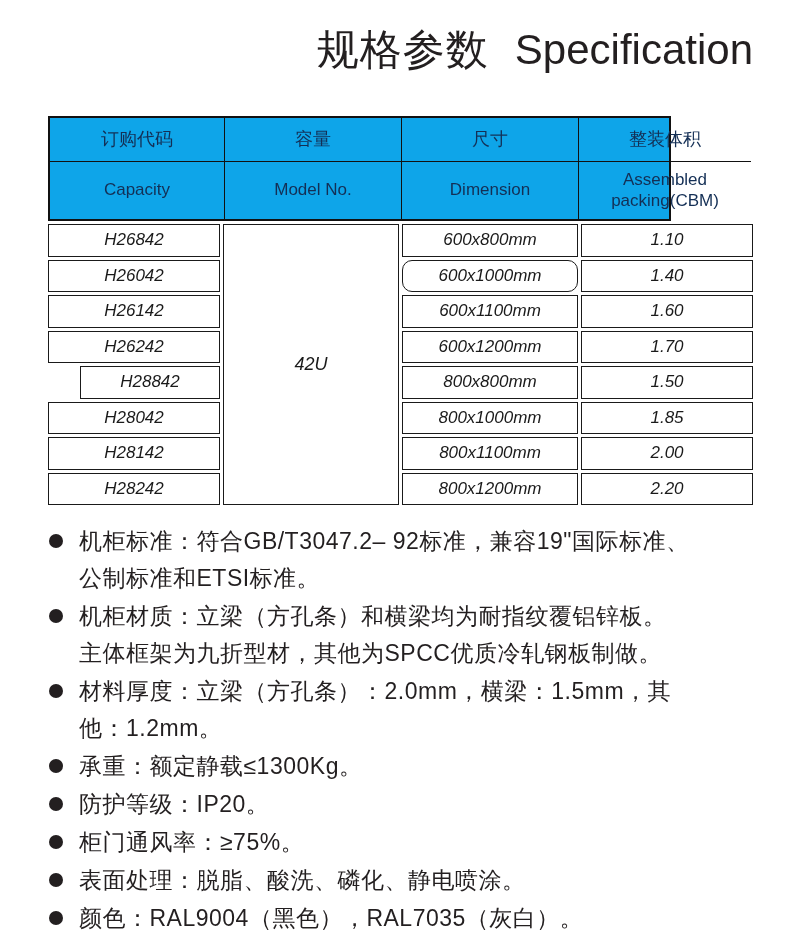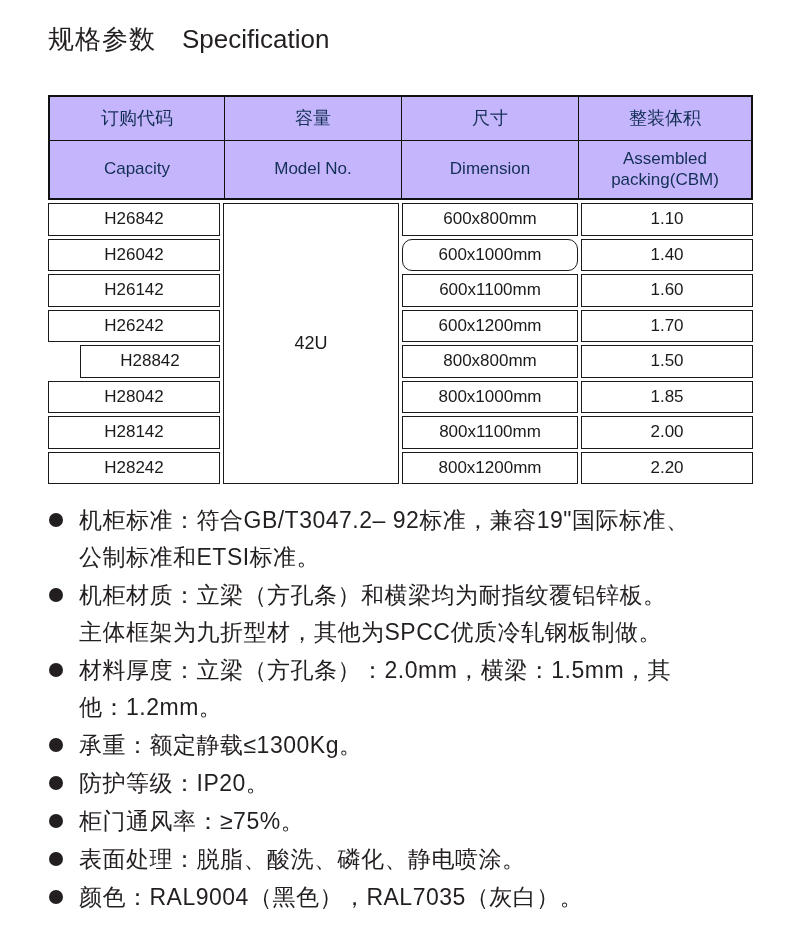--- a/index.html
+++ b/index.html
@@ -6,31 +6,31 @@
   html, body { background: #ffffff; }
   body {
     width: 800px; height: 941px;
     font-family: "Liberation Sans", "DejaVu Sans", sans-serif;
     color: #1a1a1a;
     overflow: hidden;
   }
   .page { padding: 22px 47px 0 48px; }
 
   
-  .title { font-size: 26px; font-weight: 500; color: #231f20; margin-bottom: 38px; letter-spacing: 1px; }
+  .title { font-size: 42px; font-weight: 500; color: #231f20; margin-bottom: 38px; letter-spacing: 1px; text-align: right; }
   .title .en { margin-left: 26px; letter-spacing: 0px; }
 
   
   .spec-head {
     display: grid;
     grid-template-columns: 174px 177px 177px 173px;
     grid-template-rows: 44px 57px;
     border: 2px solid #111111;
-    background: #c4b5fd;
-    width: 705px;
+    background: #0ea5e9;
+    width: 623px;
   }
   .hc {
     display: flex; align-items: center; justify-content: center;
     color: #142f55; text-align: center;
     font-size: 18px; font-weight: 500;
     line-height: 1.2;
   }
   .hc:not(:nth-child(4n+1)) { border-left: 1.5px solid #111111; }
   .hc.r1 { border-bottom: 1.5px solid #111111; }
   .hc.en { font-size: 17px; font-weight: 400; padding: 0 8px; }
@@ -41,21 +41,21 @@
     grid-template-columns: 172px 176px 176px 172px;
     grid-template-rows: repeat(8, 32.5px);
     gap: 3px;
     margin-top: 3px;
     width: 705px;
   }
   .bc {
     border: 1.5px solid #1a1a1a;
     background: #ffffff;
     display: flex; align-items: center; justify-content: center;
-    font-size: 17px; color: #1a1a1a;
+    font-size: 17px; color: #1a1a1a; font-style: italic;
   }
   .bc.capacity { font-size: 18px; }
 
   
   .features { margin-top: 18px; width: 707px; }
   .bullet-item { display: flex; align-items: flex-start; margin-bottom: 1px; }
   .dot {
     width: 14px; height: 14px; border-radius: 50%;
     background: #231f20; flex: 0 0 14px;
     margin: 11px 16px 0 1px;

